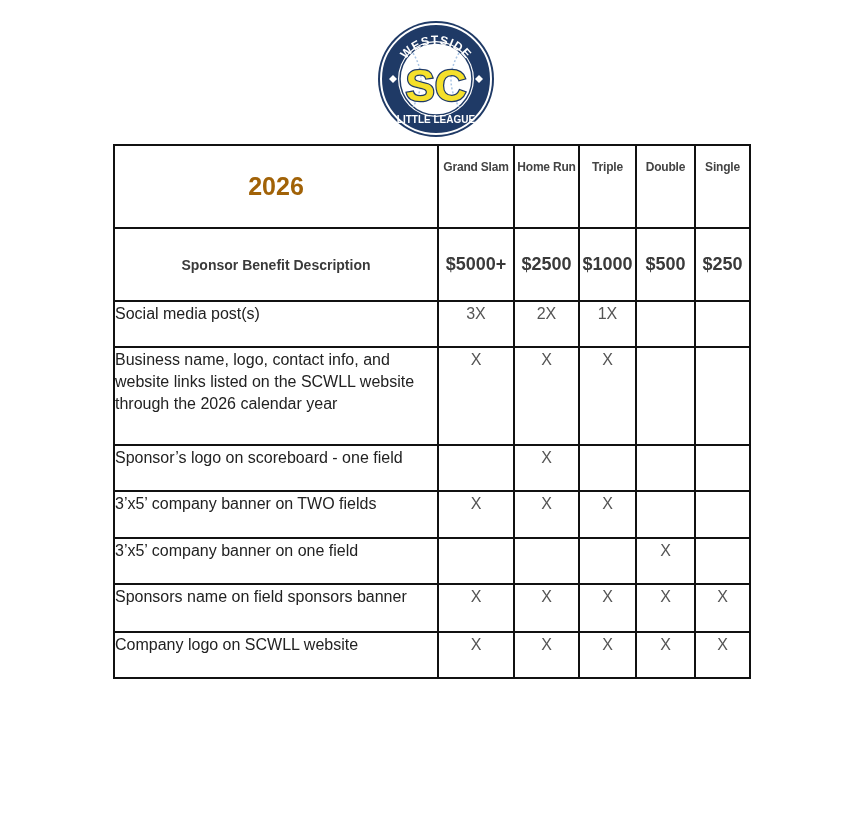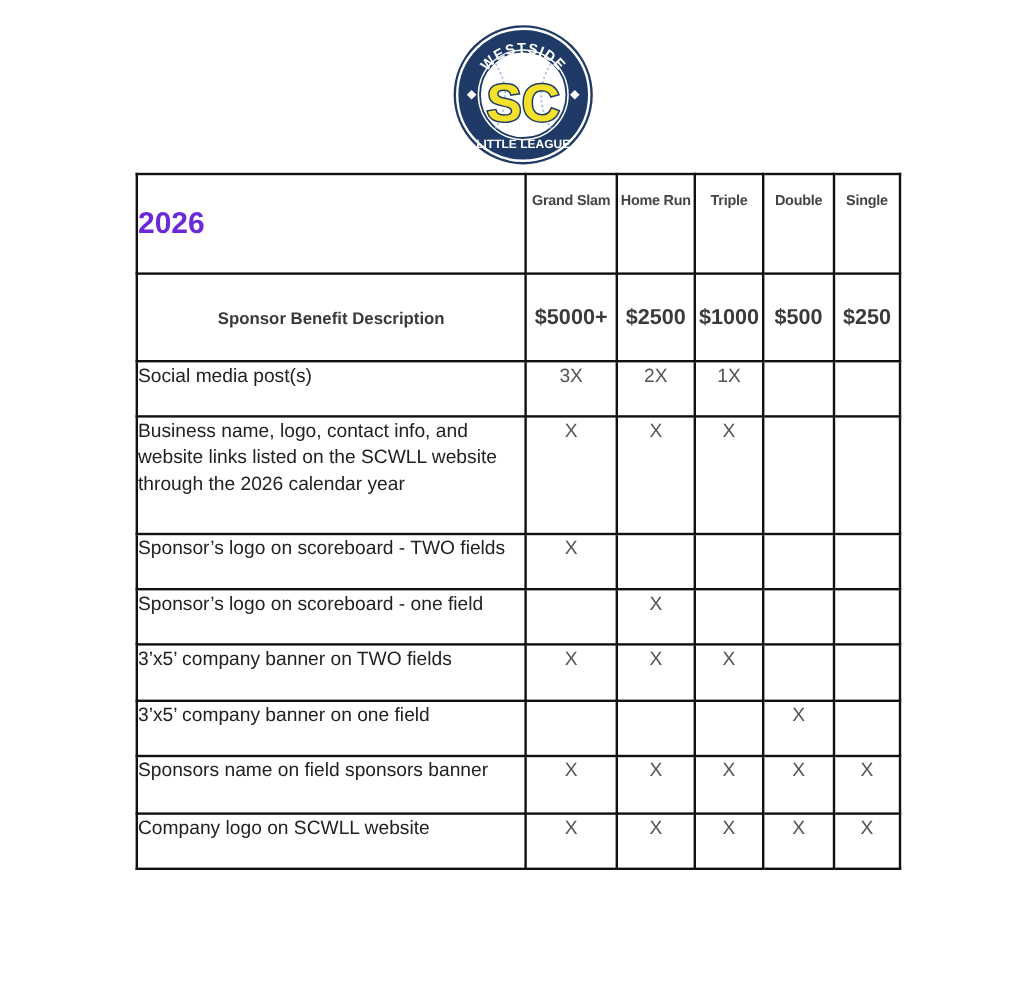--- a/index.html
+++ b/index.html
@@ -6,21 +6,21 @@
   body{width:859px;height:832px;position:relative;overflow:hidden;font-family:"Liberation Sans",sans-serif;}
   .logo{position:absolute;left:377px;top:19px;width:118px;height:120px;}
   table.grid{position:absolute;left:113px;top:144px;border-collapse:collapse;table-layout:fixed;}
   table.grid td{border:2px solid #111;padding:0;vertical-align:top;}
   .c0{width:324px;}
   .c1{width:76px;}
   .c2{width:65px;}
   .c3{width:57px;}
   .c4{width:59px;}
   .c5{width:55px;}
-  .year{font-size:25px;font-weight:bold;color:#6d28d9;text-align:left;vertical-align:middle !important;}
+  .year{font-size:25px;font-weight:bold;color:#a16207;text-align:center;vertical-align:middle !important;}
   .tier{font-size:12px;font-weight:bold;color:#444;text-align:center;padding-top:14px !important;white-space:nowrap;letter-spacing:-0.2px;}
   .desc-head{font-size:14px;font-weight:bold;color:#3a3a3a;text-align:center;vertical-align:middle !important;}
   .price{font-size:18px;font-weight:bold;color:#3a3a3a;text-align:center;vertical-align:middle !important;white-space:nowrap;}
   .benefit{font-size:16px;color:#222;line-height:22px;padding-top:1px !important;}
   .mark{font-size:16px;color:#555;text-align:center;padding-top:1px !important;line-height:22px;}
 </style>
 </head>
 <body>
 
 <svg class="logo" viewBox="0 0 118 120">
@@ -78,28 +78,20 @@
   </tr>
   <tr style="height:98px">
     <td class="benefit">Business name, logo, contact info, and website links listed on the SCWLL website through the 2026 calendar year</td>
     <td class="mark">X</td>
     <td class="mark">X</td>
     <td class="mark">X</td>
     <td class="mark"></td>
     <td class="mark"></td>
   </tr>
   <tr style="height:46px">
-    <td class="benefit">Sponsor’s logo on scoreboard - TWO fields</td>
-    <td class="mark">X</td>
-    <td class="mark"></td>
-    <td class="mark"></td>
-    <td class="mark"></td>
-    <td class="mark"></td>
-  </tr>
-  <tr style="height:46px">
     <td class="benefit">Sponsor’s logo on scoreboard - one field</td>
     <td class="mark"></td>
     <td class="mark">X</td>
     <td class="mark"></td>
     <td class="mark"></td>
     <td class="mark"></td>
   </tr>
   <tr style="height:47px">
     <td class="benefit">3’x5’ company banner on TWO fields</td>
     <td class="mark">X</td>

